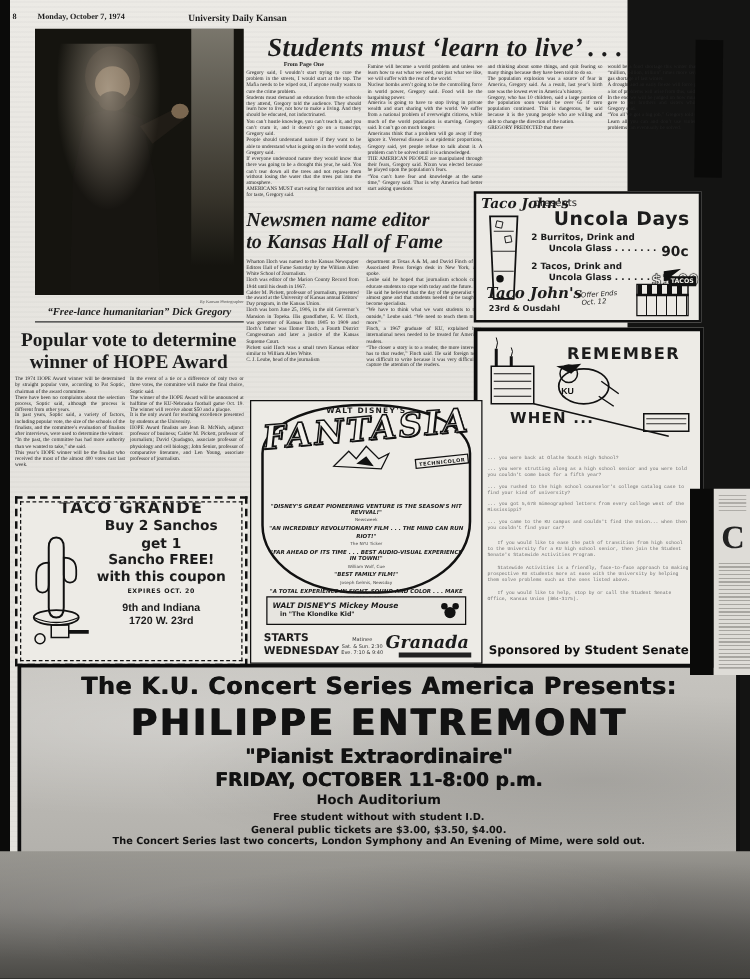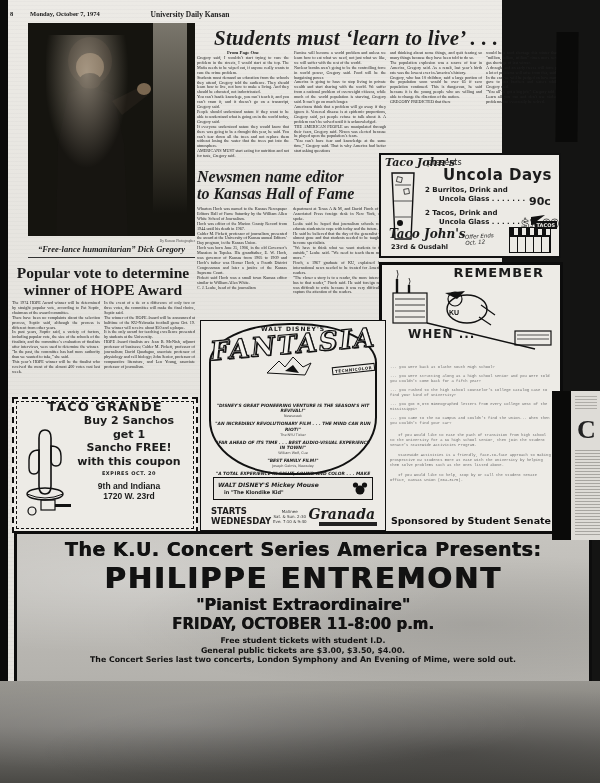--- a/index.html
+++ b/index.html
@@ -57,21 +57,21 @@
   .tj-stand{position:absolute;right:4px;bottom:3px;width:64px;height:38px;}
   .tj-awning{position:absolute;left:18px;top:12px;width:40px;height:8px;border:1px solid #111;
       background:repeating-linear-gradient(90deg,#111 0 4px,#eceae5 4px 8px);}
   .tj-stand-body{position:absolute;left:18px;top:20px;width:40px;height:16px;border:1px solid #111;
       background:repeating-linear-gradient(90deg,transparent 0 7px,#111 7px 8px);}
   .tj-sign{position:absolute;right:-2px;top:6px;background:#111;color:#f2f0ea;font-size:5px;font-weight:bold;padding:1px 2px;}
   
   .rem{position:absolute;left:379px;top:262px;width:178px;height:267px;border:3px solid #0c0c0c;
       background:#edebe6;overflow:hidden;}
   .rem-cartoon{position:absolute;left:0;top:0;width:100%;height:96px;}
-  .rem-word1{position:absolute;right:16px;top:0;font-size:13px;font-weight:900;letter-spacing:1px;font-family:"DejaVu Sans",sans-serif;}
+  .rem-word1{position:absolute;right:16px;top:11px;font-size:13px;font-weight:900;letter-spacing:1px;font-family:"DejaVu Sans",sans-serif;}
   .rem-word2{position:absolute;left:26px;top:62px;font-size:12px;font-weight:900;letter-spacing:1px;font-family:"DejaVu Sans",sans-serif;}
   .rem-lines{position:absolute;left:8px;top:100px;width:162px;font-family:"Liberation Mono",monospace;
       font-size:3.8px;line-height:5px;color:#6d6d6d;}
   .rem-lines .ln{margin-bottom:4px;}
   .rem-paras{position:absolute;left:8px;top:168px;width:162px;font-family:"Liberation Mono",monospace;
       font-size:3.8px;line-height:5px;color:#6d6d6d;}
   .rem-paras .pp{margin-bottom:5px;text-indent:8px;}
   .rem-sponsor{position:absolute;left:0;bottom:6px;width:100%;text-align:center;font-size:9.5px;
       font-weight:900;font-family:"DejaVu Sans",sans-serif;color:#111;}
   
@@ -344,22 +344,23 @@
         </div>
       </div>
     </div>
   </div>
 
   <div class="con">
     <div class="l1">The K.U. Concert Series America Presents:</div>
     <div class="artist">PHILIPPE ENTREMONT</div>
     <div class="sub">"Pianist Extraordinaire"</div>
     <div class="dt">FRIDAY, OCTOBER 11-8:00 p.m.</div>
+    <div class="venue">Hoch Auditorium</div>
     <div class="det">
-      <div>Free student tickets with student I.D.</div>
+      <div>Free student without with student I.D.</div>
       <div>General public tickets are $3.00, $3.50, $4.00.</div>
       <div>The Concert Series last two concerts, London Symphony and An Evening of Mime, were sold out.</div>
 
     </div>
   </div>
 </div>
 
 <div class="film-left"></div>
 <div class="film-bar1"></div>
 <div class="film-bar2"></div>

